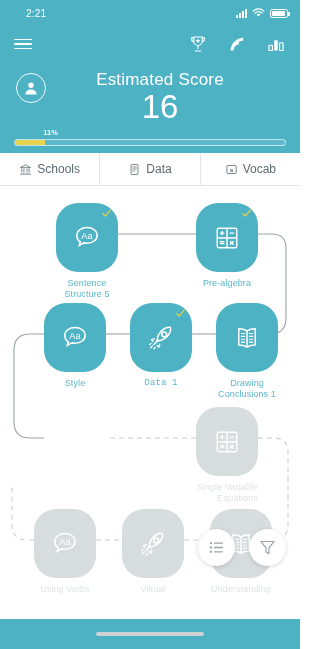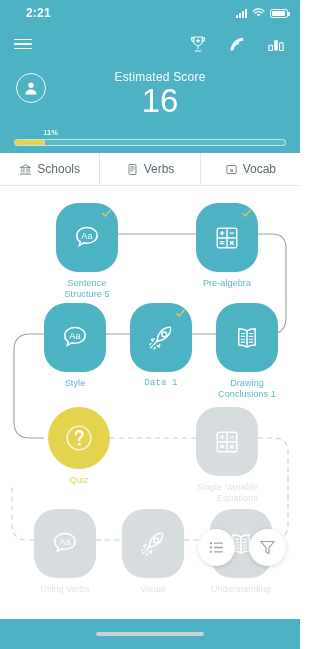--- a/index.html
+++ b/index.html
@@ -19,21 +19,21 @@
   
   .statusbar {
     height: 26px;
     background: #4cb2c4;
     display: flex;
     align-items: center;
     justify-content: space-between;
     padding: 0 12px 0 26px;
     color: #ffffff;
   }
-  .status-time { font-size: 12px; font-weight: bold; letter-spacing: .2px; }
+  .status-time { font-size: 10px; font-weight: normal; letter-spacing: .2px; }
   .status-icons { display: flex; align-items: center; gap: 5px; }
   .sig-bars { display: flex; align-items: flex-end; gap: 1px; height: 9px; }
   .sig-bars i { display: block; width: 2px; background: #ffffff; border-radius: .5px; }
   .sig-bars i:nth-child(1) { height: 3px; }
   .sig-bars i:nth-child(2) { height: 5px; }
   .sig-bars i:nth-child(3) { height: 7px; }
   .sig-bars i:nth-child(4) { height: 9px; }
   .battery {
     width: 18px; height: 9px; border: 1.2px solid #ffffff;
     border-radius: 2.5px; position: relative; padding: 1px;
@@ -66,21 +66,21 @@
     height: 91px;
   }
   .score-row { display: flex; align-items: flex-start; padding: 0 16px; }
   .avatar {
     width: 30px; height: 30px; border-radius: 50%;
     border: 1.4px solid rgba(255,255,255,.92);
     display: flex; align-items: center; justify-content: center;
     flex: none; margin-top: 3px;
   }
   .score-center { flex: 1; text-align: center; margin-left: -10px; }
-  .score-label { color: #ffffff; font-size: 12px; letter-spacing: .2px; }
+  .score-label { color: #ffffff; font-size: 17px; letter-spacing: .2px; }
   .score-value { color: #ffffff; font-size: 33px; line-height: 36px; font-weight: 300; margin-top: -1px; }
 
   .progress-wrap { position: absolute; left: 14px; right: 14px; bottom: 7px; }
   .progress-pct {
     font-size: 7.5px; color: #ffffff; font-weight: bold;
     position: absolute; bottom: 9px; transform: translateX(-100%);
     white-space: nowrap;
   }
   .progress-track {
     height: 7px; border-radius: 4px;
@@ -225,21 +225,21 @@
         <path d="M5.2 10.4v7.2M9.1 10.4v7.2M14.9 10.4v7.2M18.8 10.4v7.2" stroke="#5b6b72" stroke-width="1.5"></path>
         <path d="M3 20.4h18" stroke="#5b6b72" stroke-width="1.6" stroke-linecap="round"></path>
       </svg>
       <span>Schools</span>
     </div>
     <div class="tab">
       <svg width="13" height="13" viewBox="0 0 24 24">
         <rect x="5.6" y="2.7" width="12.8" height="18.6" rx="2" fill="none" stroke="#5b6b72" stroke-width="1.5"></rect>
         <path d="M8.8 7.4h6.4M8.8 11h6.4M8.8 14.6h3.6" stroke="#5b6b72" stroke-width="1.4" stroke-linecap="round"></path>
       </svg>
-      <span>Verbs</span>
+      <span>Data</span>
     </div>
     <div class="tab">
       <svg width="13" height="13" viewBox="0 0 24 24">
         <rect x="3.4" y="4.6" width="17.2" height="14.8" rx="2" fill="none" stroke="#5b6b72" stroke-width="1.5"></rect>
         <text x="12" y="16.1" font-family="Liberation Sans, sans-serif" font-size="10" font-weight="bold" fill="#5b6b72" text-anchor="middle">a</text>
       </svg>
       <span>Vocab</span>
     </div>
   </div>
 
@@ -329,30 +329,20 @@
         <svg width="30" height="30" viewBox="0 0 24 24">
           <path d="M12 6.3c-1.9-1.3-4-1.8-6.6-1.8v13c2.6 0 4.7.5 6.6 1.8 1.9-1.3 4-1.8 6.6-1.8v-13c-2.6 0-4.7.5-6.6 1.8Z" fill="none" stroke="#fff" stroke-width="1.2" stroke-linejoin="round"></path>
           <path d="M12 6.3v12.9" stroke="#fff" stroke-width="1.2"></path>
           <path d="M7.5 8.4h2.6M7.5 10.7h2.6M7.5 13h2.6M7.5 15.3h2.6" stroke="#fff" stroke-width=".95" stroke-linecap="round"></path>
           <path d="M13.9 8.4h2.6M13.9 10.7h2.6M13.9 13h2.6M13.9 15.3h2.6" stroke="#fff" stroke-width=".95" stroke-linecap="round"></path>
         </svg>
       </div>
       <div class="node-label">Drawing Conclusions 1</div>
     </div>
 
-    <div class="node" style="left:48px; top:221px;">
-      <div class="node-tile quiz">
-        <svg width="34" height="34" viewBox="0 0 24 24">
-          <circle cx="12" cy="12" r="8.3" fill="none" stroke="#fff" stroke-width="1.1" opacity=".8"></circle>
-          <path d="M9.7 9.5c0-1.4 1.1-2.4 2.4-2.4 1.4 0 2.4 1 2.4 2.3 0 1.9-2.3 2-2.3 3.7v.5" fill="none" stroke="#fff" stroke-width="1.6" stroke-linecap="round"></path>
-          <circle cx="12.2" cy="16.4" r="1" fill="#fff"></circle>
-        </svg>
-      </div>
-      <div class="node-label quiz">Quiz</div>
-    </div>
 
     <div class="node" style="left:196px; top:221px;text-align:right;">
       <div class="node-tile locked">
         <svg width="28" height="28" viewBox="0 0 24 24">
           <rect x="3.6" y="3.6" width="16.8" height="16.8" rx="1.3" fill="none" stroke="#fff" stroke-width="1.2"></rect>
           <path d="M12 3.6v16.8M3.6 12h16.8" stroke="#fff" stroke-width="1.2"></path>
           <path d="M6.3 7.8h3M7.8 6.3v3" stroke="#fff" stroke-width="1.2" stroke-linecap="round"></path>
           <path d="M14.7 7.8h3" stroke="#fff" stroke-width="1.2" stroke-linecap="round"></path>
           <path d="M6.3 15.2h3M6.3 16.9h3" stroke="#fff" stroke-width="1.1" stroke-linecap="round"></path>
           <path d="M14.9 14.9l2.4 2.4M17.3 14.9l-2.4 2.4" stroke="#fff" stroke-width="1.2" stroke-linecap="round"></path>

